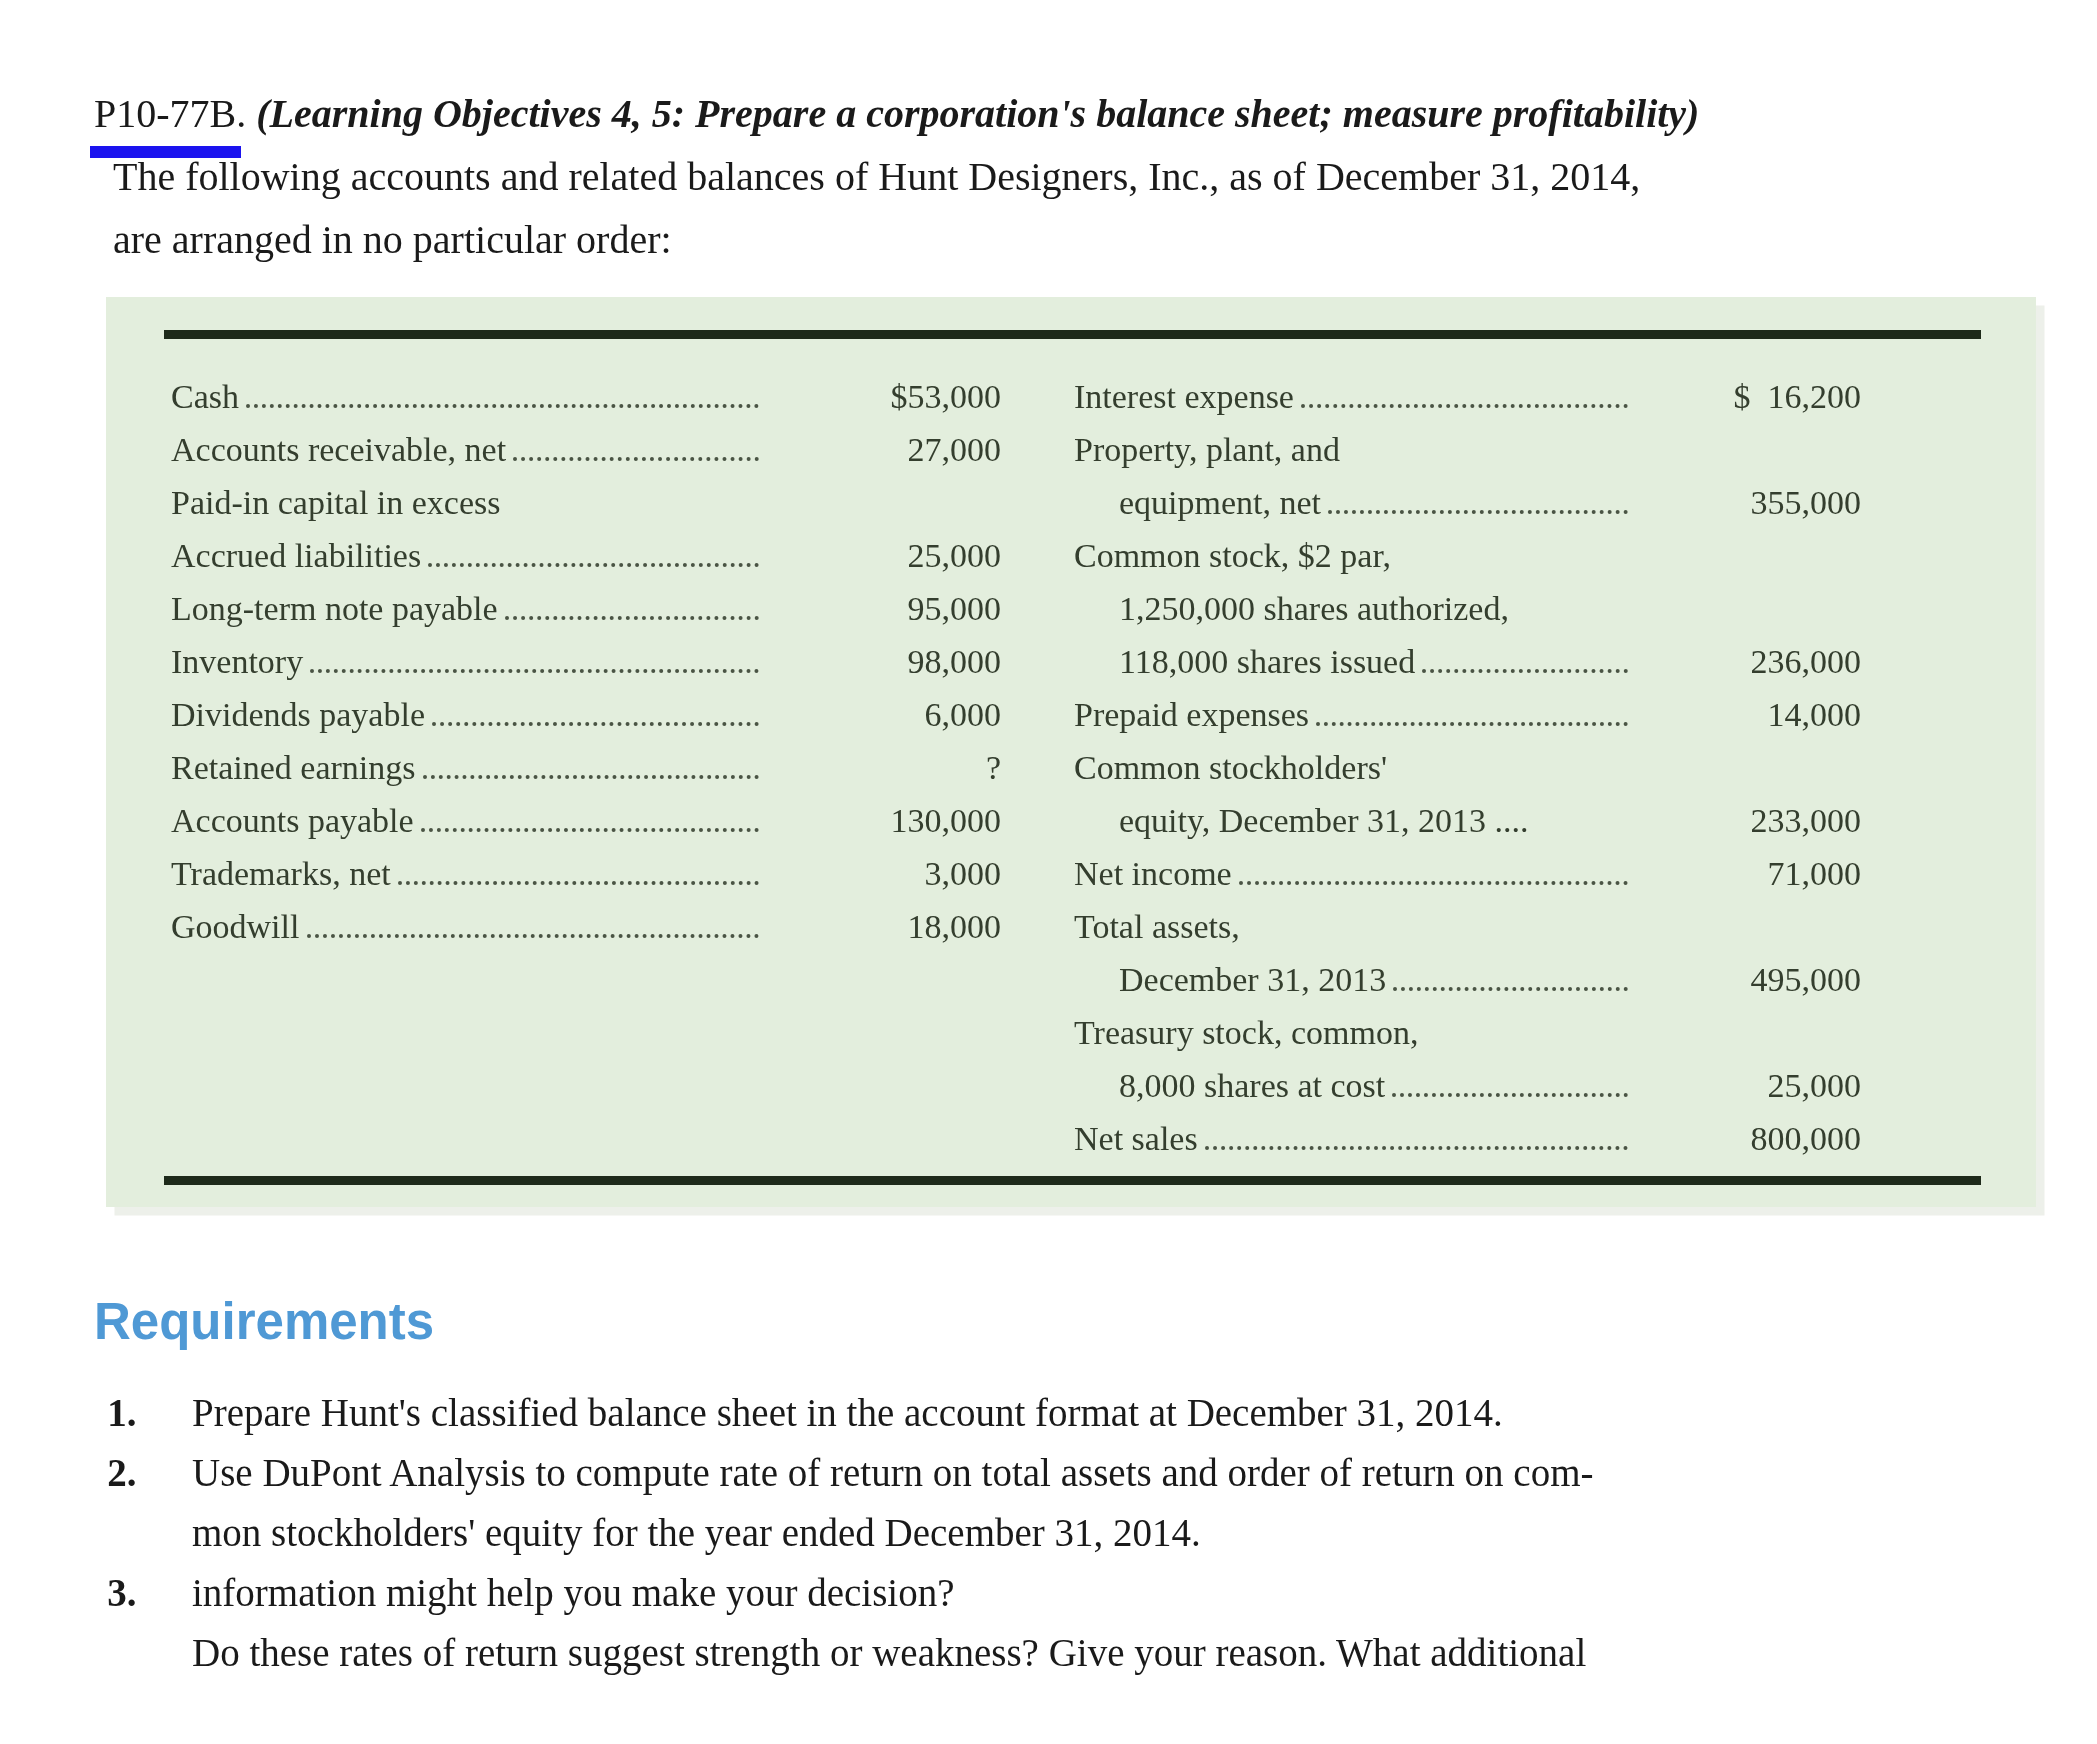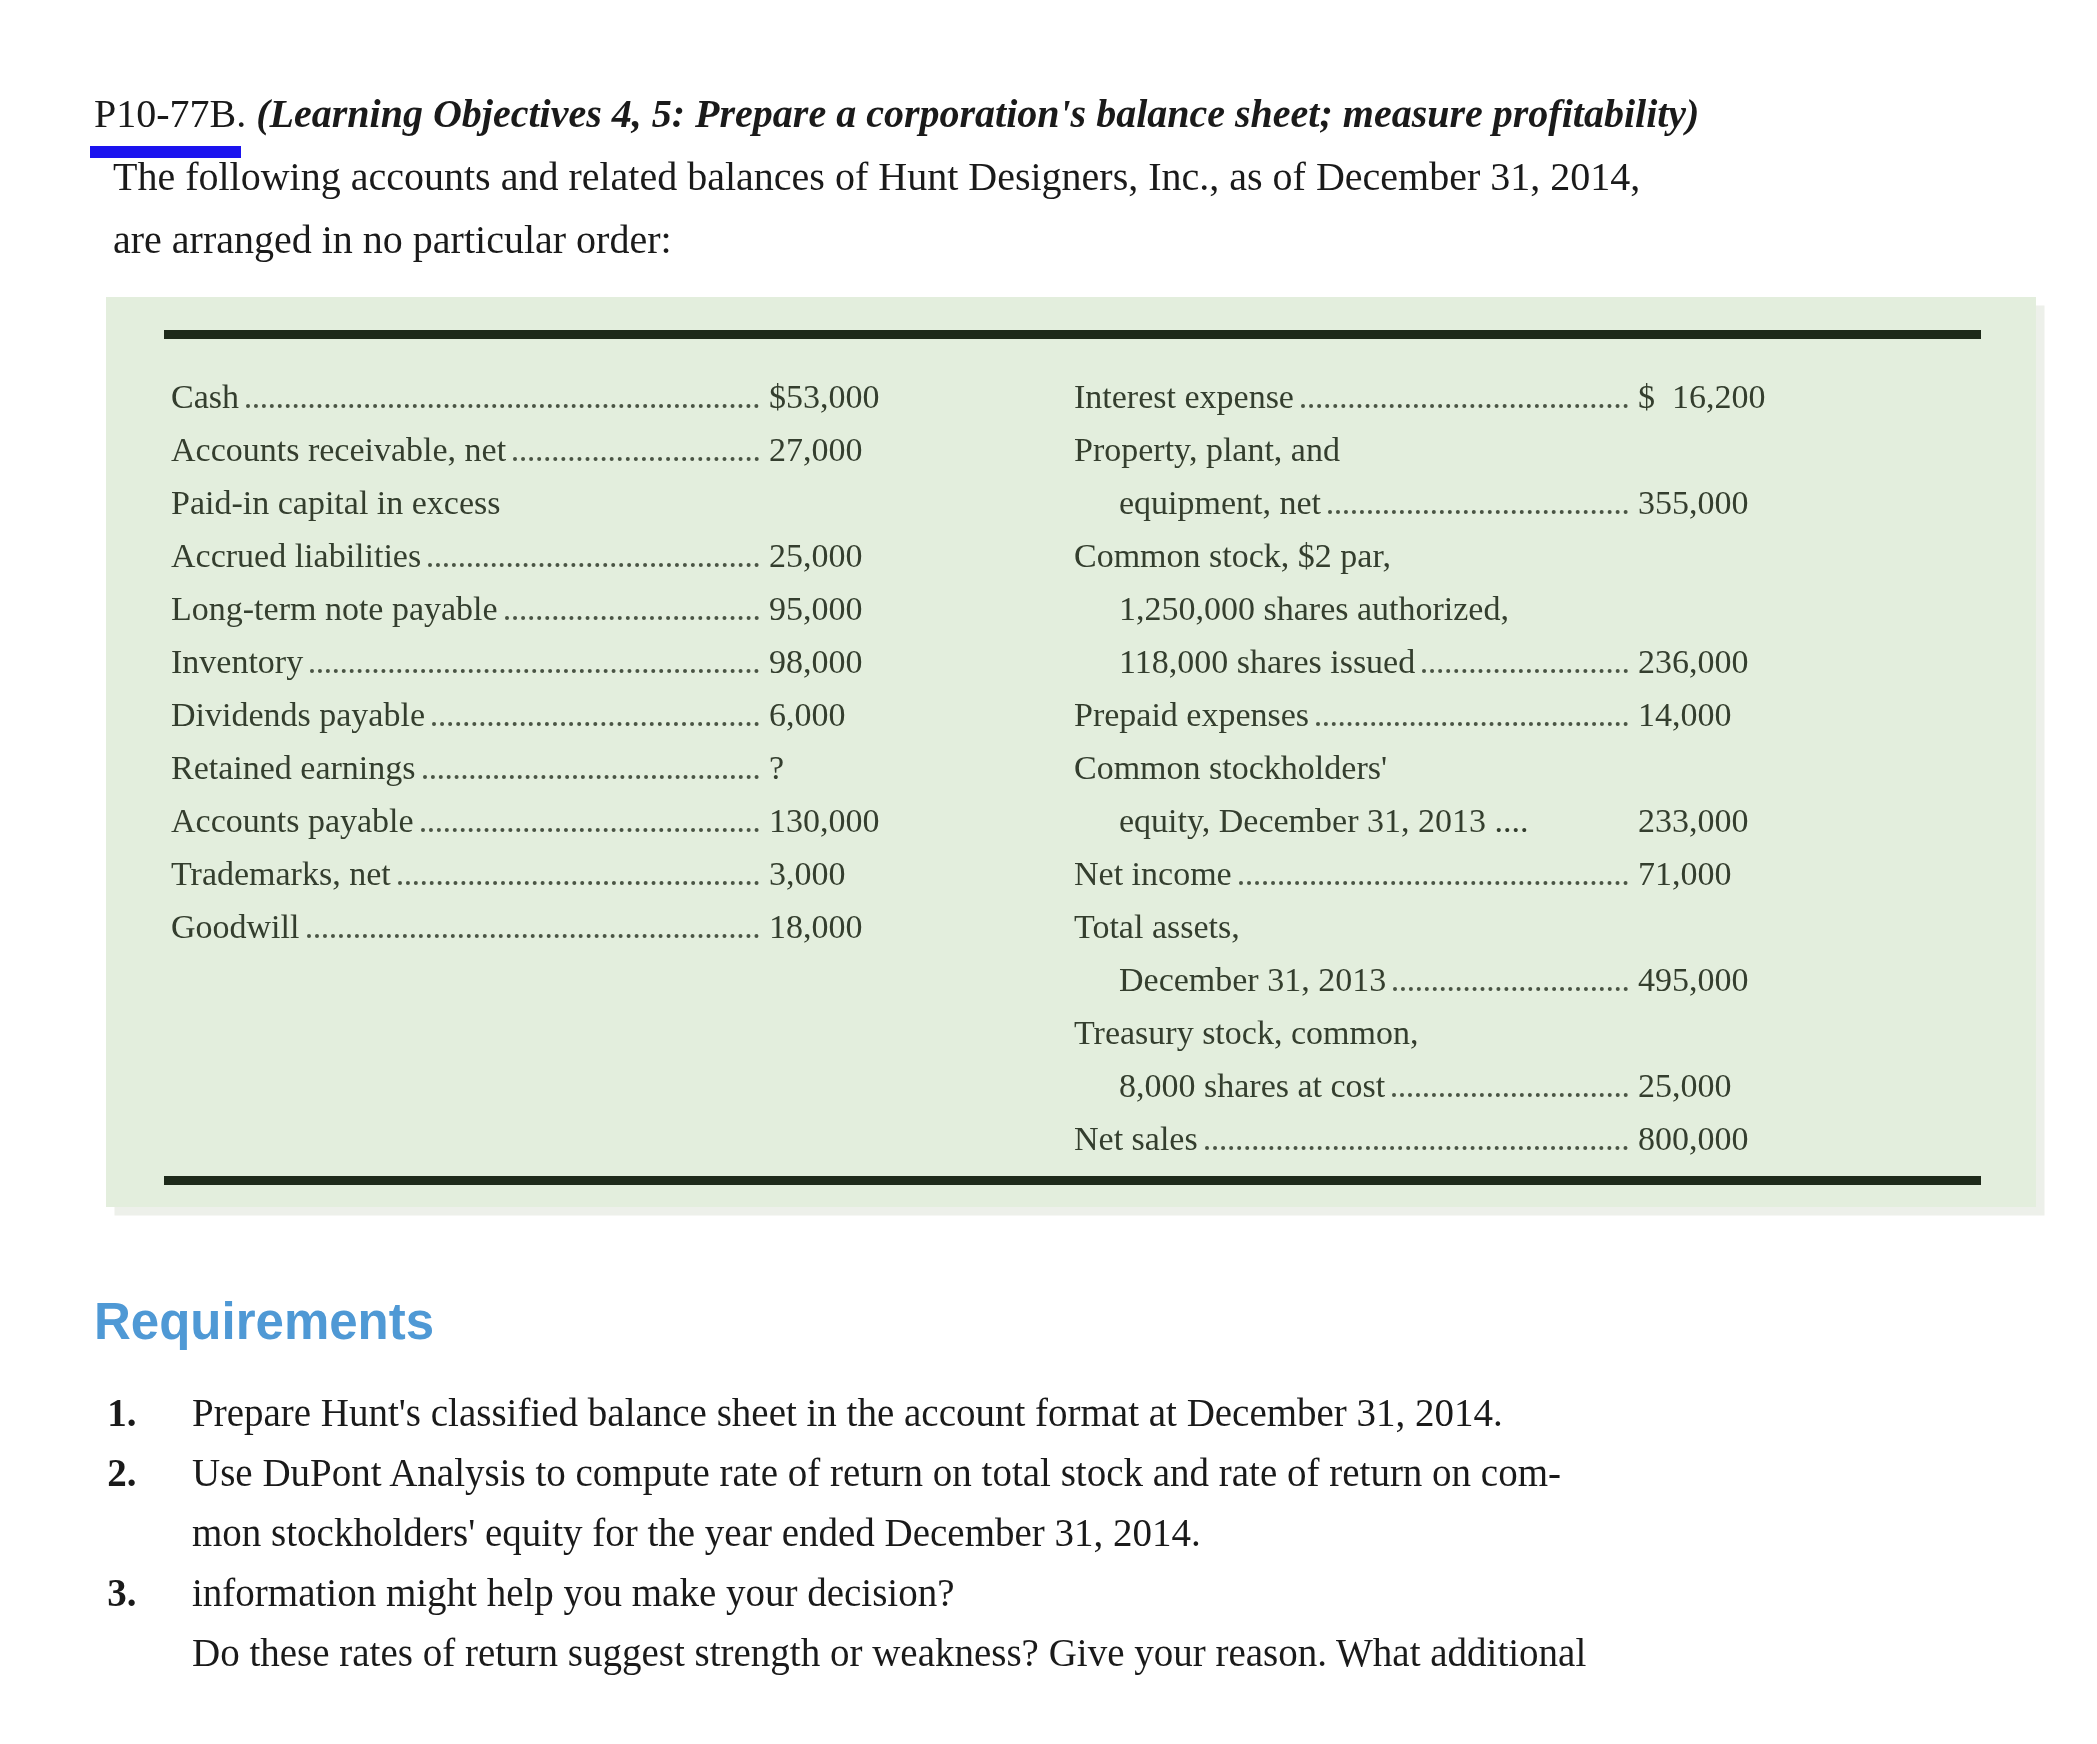--- a/index.html
+++ b/index.html
@@ -49,21 +49,21 @@
   .col-left{width:830px;}
   .col-right{width:787px;margin-left:73px;}
   .trow{display:flex;align-items:baseline;height:53px;}
   .tlabel{white-space:pre;line-height:53px;}
   .trow.indent .tlabel{padding-left:45px;}
   .tleader{
     flex:1;height:0;border-bottom:4.2px dotted #4a5444;
     margin:0 9.7px 0 7.2px;min-width:12px;
   }
   .tleader.no-dots{border-bottom:none;}
-  .tvalue{text-align:left;white-space:pre;line-height:53px;}
+  .tvalue{text-align:right;white-space:pre;line-height:53px;}
   .col-left .tvalue{width:232px;}
   .col-right .tvalue{width:223px;}
 
   
   .req-heading{
     margin-top:85px;
     font-family:"Liberation Sans","DejaVu Sans",sans-serif;
     font-weight:700;font-size:51px;line-height:60px;
     color:var(--req-blue);
   }
@@ -229,21 +229,21 @@
 
   <section>
     <h2 class="req-heading">Requirements</h2>
     <ol class="req-list" id="req-list">
         <li class="req-item">
           <span class="req-num">1.</span>
           <span class="req-line">Prepare Hunt's classified balance sheet in the account format at December 31, 2014.</span>
         </li>
         <li class="req-item">
           <span class="req-num">2.</span>
-          <span class="req-line">Use DuPont Analysis to compute rate of return on total stock and rate of return on com-</span>
+          <span class="req-line">Use DuPont Analysis to compute rate of return on total assets and order of return on com-</span>
           <span class="req-line">mon stockholders' equity for the year ended December 31, 2014.</span>
         </li>
         <li class="req-item">
           <span class="req-num">3.</span>
           <span class="req-line">information might help you make your decision?</span>
           <span class="req-line">Do these rates of return suggest strength or weakness? Give your reason. What additional</span>
         </li>
       </ol>
   </section>
 

